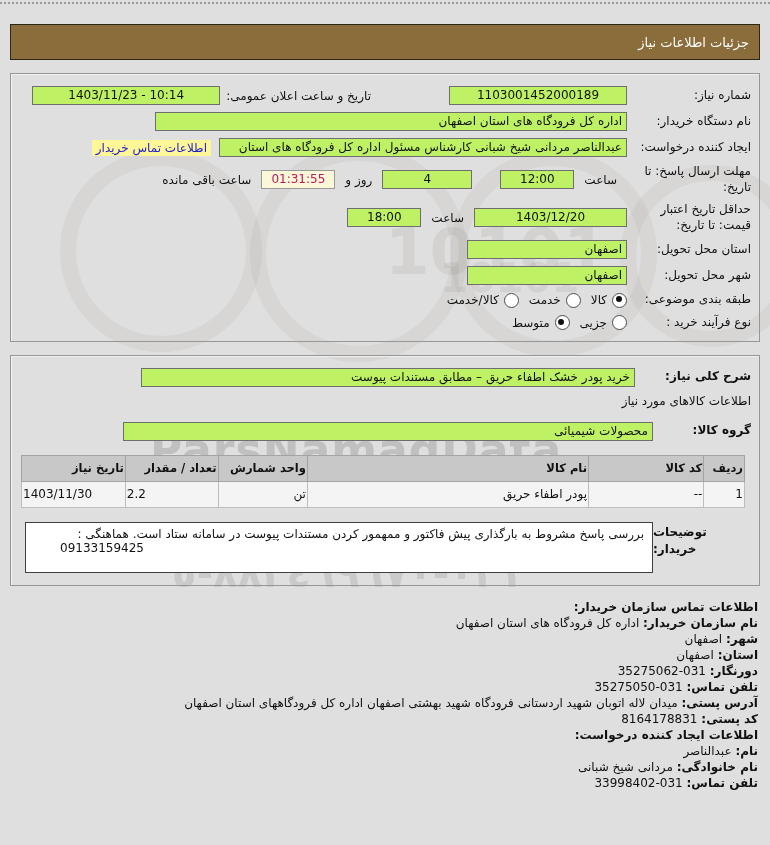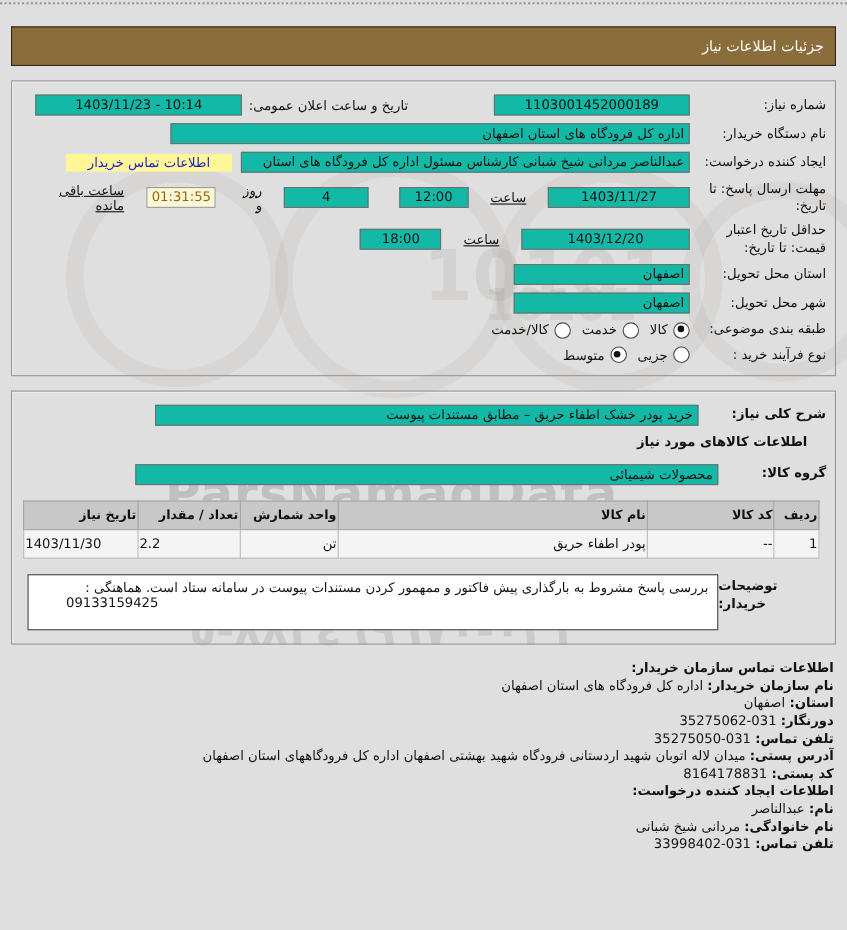--- a/index.html
+++ b/index.html
@@ -35,42 +35,42 @@
   .groupbox{
     margin:13px 10px 0;
     border:1px solid #969696;
     box-shadow:inset 1px 1px 0 #f0f0f0;
     padding:12px 8px 8px;
   }
   .frow{display:flex;align-items:center;margin-bottom:7px;}
   .flabel{width:118px;flex-shrink:0;text-align:right;padding-left:6px;line-height:1.3;}
   .b{font-weight:bold;}
   .tbox{
-    background:#14b8a6;border:1px solid #6e6e6e;
+    background:#bef264;border:1px solid #6e6e6e;
     height:17px;line-height:17px;padding:0 4px;
     overflow:hidden;white-space:nowrap;font-size:12px;
   }
   .num{direction:ltr;text-align:center;}
   .w170{width:168px;} .w178{width:178px;} .w462{width:462px;} .w400{width:398px;}
   .w145{width:143px;} .w68{width:64px;} .w82{width:80px;} .w152{width:150px;}
   .w455{width:452px;padding-left:36px;} .w525{width:520px;}
-  .mword{margin:0 20px;text-decoration:underline;}
-  .countdown{background:#fbf8d9;border:1px solid #9a9a9a;color:#a16207;}
-  .contact-link{color:#2222cc;background:#fff697;padding:1px 20px;margin-right:8px;cursor:pointer;}
+  .mword{margin:0 10px;}
+  .countdown{background:#fbf8d9;border:1px solid #9a9a9a;color:#be185d;}
+  .contact-link{color:#2222cc;background:#fff697;padding:1px 4px;margin-right:8px;cursor:pointer;}
 
   
   .opt{display:flex;align-items:center;margin-left:10px;}
   .opt .optlbl{margin-right:5px;}
   .radio{width:13px;height:13px;border:1px solid #4d4d4d;border-radius:50%;background:#fff;position:relative;flex-shrink:0;}
   .radio.sel::after{content:"";position:absolute;left:2.5px;top:2.5px;width:6px;height:6px;border-radius:50%;background:#111;}
   .checkbox{width:13px;height:13px;border:1px solid #4d4d4d;background:#fff;flex-shrink:0;}
   .gap28{margin-right:28px;} .gap36{margin-right:36px;}
 
   
-  .heading{font-weight:bold;margin:4px 17px 14px;}
+  .heading{font-weight:normal;margin:4px 0 14px;}
   .goods-table{border-collapse:collapse;margin:14px 6px 0;width:724px;}
   .goods-table th{
     background:#c8c8c8;border:1px solid #a3a3a3;
     font-size:11.5px;font-weight:bold;height:23px;text-align:right;
   }
   .goods-table td{
     background:#f4f4f4;border:1px solid #bdbdbd;
     height:23px;font-size:12px;
   }
   .col-idx{width:38px;} .col-code{width:116px;} .col-name{width:288px;}
@@ -126,21 +126,20 @@
     </div>
 
     <div class="frow">
       <div class="flabel">ایجاد کننده درخواست:</div>
       <div class="tbox w400">عبدالناصر مردانی شیخ شبانی کارشناس مسئول  اداره کل فرودگاه های استان</div>
       <span class="contact-link">اطلاعات تماس خریدار</span>
     </div>
 
     <div class="frow">
       <div class="flabel">مهلت ارسال پاسخ: تا تاریخ:</div>
-      <div class="tbox num w145">1403/11/27</div>
       <span class="mword">ساعت</span>
       <div class="tbox num w68">12:00</div>
       <div class="tbox num w82 gap28">4</div>
       <span class="mword">روز و</span>
       <div class="tbox num w68 countdown">01:31:55</div>
       <span class="mword">ساعت باقی مانده</span>
     </div>
 
     <div class="frow">
       <div class="flabel">حداقل تاریخ اعتبار قیمت: تا تاریخ:</div>
@@ -235,20 +234,24 @@
   </div>
 
   <div class="contact-section">
     <div class="cline b">اطلاعات تماس سازمان خریدار:</div>
 
     <div class="cline">
       <span class="b">نام سازمان خریدار:</span>
       <span>اداره کل فرودگاه های استان اصفهان</span>
     </div>
     <div class="cline">
+      <span class="b">شهر:</span>
+      <span>اصفهان</span>
+    </div>
+    <div class="cline">
       <span class="b">استان:</span>
       <span>اصفهان</span>
     </div>
     <div class="cline">
       <span class="b">دورنگار:</span>
       <span class="ltrnum" dir="ltr">35275062-031</span>
     </div>
     <div class="cline">
       <span class="b">تلفن تماس:</span>
       <span class="ltrnum" dir="ltr">35275050-031</span>

